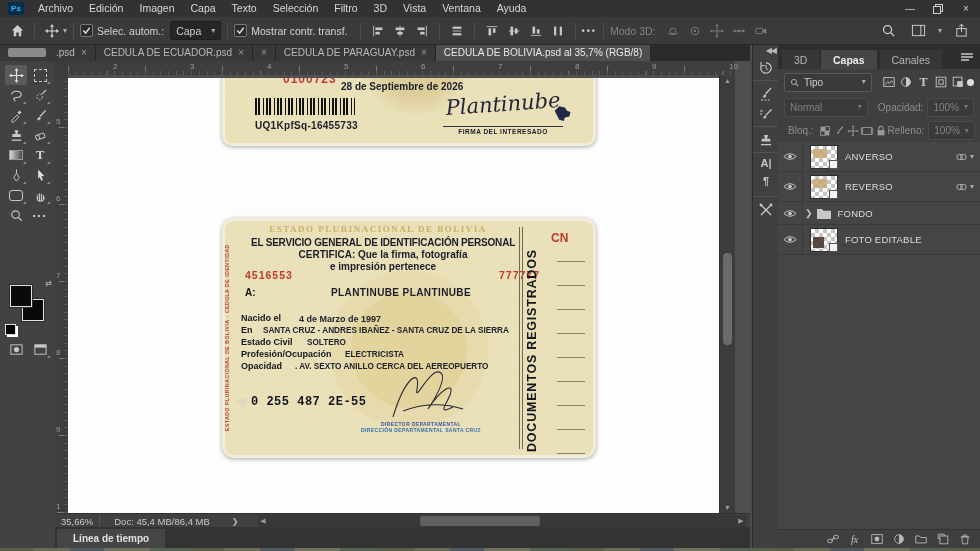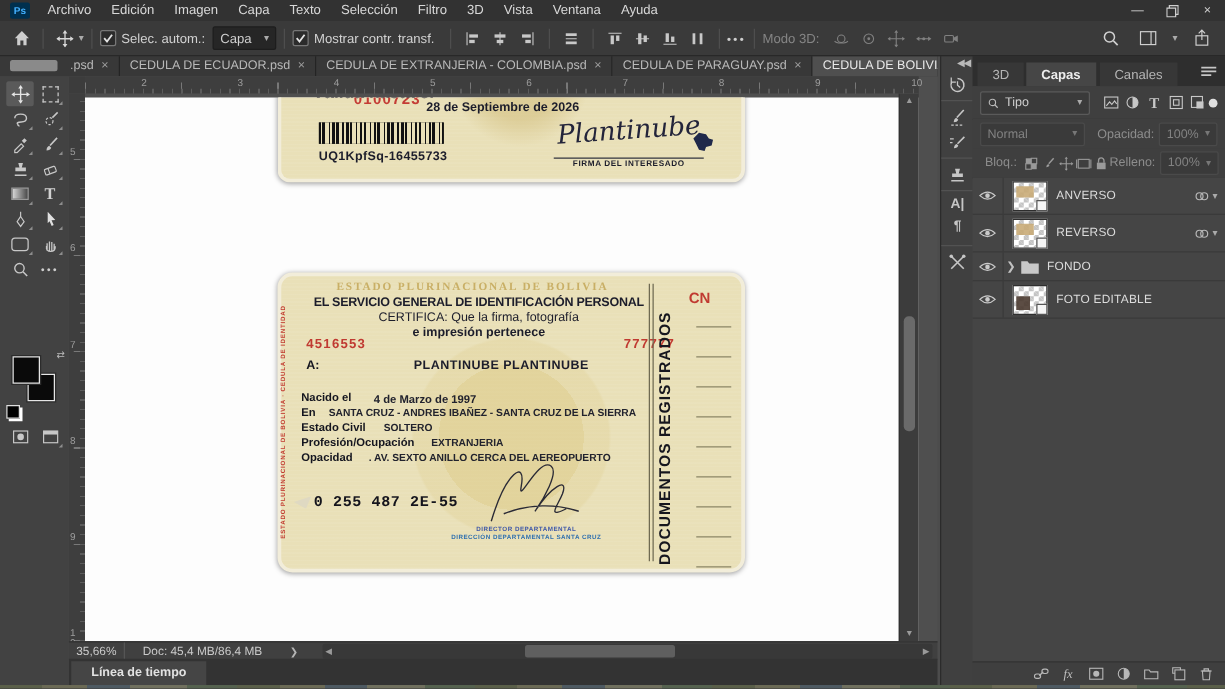--- a/index.html
+++ b/index.html
@@ -93,21 +93,21 @@
           box-shadow:0 1px 4px rgba(0,0,0,.35);}
   #card-top{top:-26px;height:91px;border:3px solid #f2edda;border-top:none;
             border-radius:0 0 10px 10px;
             background-image:radial-gradient(circle at 52% 10%,rgba(205,182,112,.45) 0 34px,transparent 56px),
                              repeating-linear-gradient(0deg,rgba(255,255,255,.05) 0 1px,transparent 1px 3px);}
   #card-main{top:140px;height:234px;border:3px solid #f2edda;border-radius:12px;}
   .cardtxt{position:absolute;color:#1c1d2b;white-space:nowrap;}
   .red{color:#c03a31;}
   .bold{font-weight:bold;}
   #cm-head1{left:20px;top:16px;width:276px;text-align:center;font-size:10px;font-weight:bold;letter-spacing:-.2px;}
-  #cm-head2{left:20px;top:28px;width:276px;text-align:center;font-size:10px;font-weight:normal;}
+  #cm-head2{left:20px;top:28px;width:276px;text-align:center;font-size:10px;font-weight:bold;}
   #cm-head3{left:20px;top:40px;width:276px;text-align:center;font-size:10px;font-weight:bold;}
   #cm-watermark{left:8px;top:3px;width:290px;text-align:center;font-family:"Liberation Serif",serif;
                 font-size:9px;font-weight:bold;letter-spacing:1.5px;color:rgba(193,162,80,.8);}
   .fieldlbl{font-size:9px;font-weight:bold;color:#14151f;}
   .fieldval{font-size:8.2px;font-weight:bold;color:#22232e;}
   #cm-vert-left{left:-1px;top:8px;height:218px;writing-mode:vertical-rl;transform:rotate(180deg);
                 font-size:5px;font-weight:bold;color:#c23b31;letter-spacing:.6px;text-align:center;}
   #cm-vert-right{left:300px;top:24px;height:212px;writing-mode:vertical-rl;transform:rotate(180deg);
                  font-size:12.5px;font-weight:bold;color:#16161e;letter-spacing:.8px;text-align:center;}
   .vline{position:absolute;top:6px;bottom:6px;width:1px;background:#6f6a52;}
@@ -385,21 +385,20 @@
     <div class="tab">
         <div class="tab-ghost"></div>
         <span>.psd</span>
         <span class="x">×</span>
       </div>
       <div class="tab">
         <span>CEDULA DE ECUADOR.psd</span>
         <span class="x">×</span>
       </div>
       <div class="tab">
-        <span>CEDULA DE EXTRANJERIA - COLOMBIA.psd</span>
         <span class="x">×</span>
       </div>
       <div class="tab">
         <span>CEDULA DE PARAGUAY.psd</span>
         <span class="x">×</span>
       </div>
       <div class="tab active">
         <span>CEDULA DE BOLIVIA.psd al 35,7% (RGB/8)</span>
       </div>
   </div>
@@ -568,21 +567,21 @@
           <div class="cardtxt red bold" style="left:274px;top:48px;font-size:10.5px;letter-spacing:1px;">777777</div>
           <div class="cardtxt fieldlbl" style="left:20px;top:66px;font-size:10px;">A:</div>
           <div class="cardtxt bold" style="left:106px;top:66px;font-size:10px;letter-spacing:.4px;">PLANTINUBE PLANTINUBE</div>
           <div class="cardtxt fieldlbl" style="left:16px;top:92px;">Nacido el</div>
           <div class="cardtxt fieldval" style="left:74px;top:92.5px;font-size:9px;">4 de Marzo de 1997</div>
           <div class="cardtxt fieldlbl" style="left:16px;top:104px;">En</div>
           <div class="cardtxt fieldval" style="left:38px;top:104.5px;">SANTA CRUZ - ANDRES IBAÑEZ - SANTA CRUZ DE LA SIERRA</div>
           <div class="cardtxt fieldlbl" style="left:16px;top:116px;">Estado Civil</div>
           <div class="cardtxt fieldval" style="left:82px;top:116.5px;">SOLTERO</div>
           <div class="cardtxt fieldlbl" style="left:16px;top:128px;">Profesión/Ocupación</div>
-          <div class="cardtxt fieldval" style="left:120px;top:128.5px;">EXTRANJERIA</div>
+          <div class="cardtxt fieldval" style="left:120px;top:128.5px;">ELECTRICISTA</div>
           <div class="cardtxt fieldlbl" style="left:16px;top:140px;">Opacidad</div>
           <div class="cardtxt fieldval" style="left:70px;top:140.5px;">. AV. SEXTO ANILLO CERCA DEL AEREOPUERTO</div>
           <div id="cm-fleck" class="abs"></div>
           <div class="cardtxt" id="cm-ocr">0 255 487 2E-55</div>
           <svg class="abs" style="left:158px;top:138px;" width="95" height="70" viewBox="0 0 95 70">
             <path d="M10 58 C22 18 38 8 34 30 C31 46 48 6 58 14 C64 19 52 40 45 50 C58 30 72 22 67 36 C63 46 54 56 70 48 M20 52 C40 44 62 44 80 50" fill="none" stroke="#2b2b36" stroke-width="1.1"></path>
           </svg>
           <div class="tinyblue" style="top:200px;">DIRECTOR DEPARTAMENTAL</div>
           <div class="tinyblue" style="top:206px;color:#2e6fae;">DIRECCIÓN DEPARTAMENTAL SANTA CRUZ</div>
           <div class="vline" style="left:294px;"></div>

